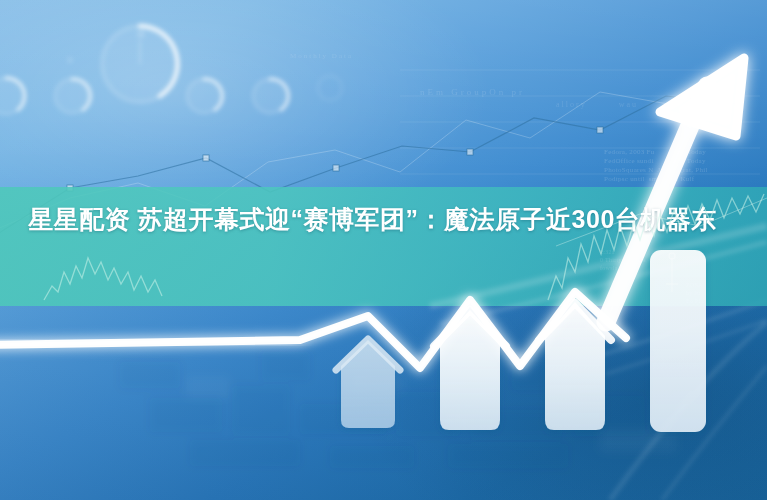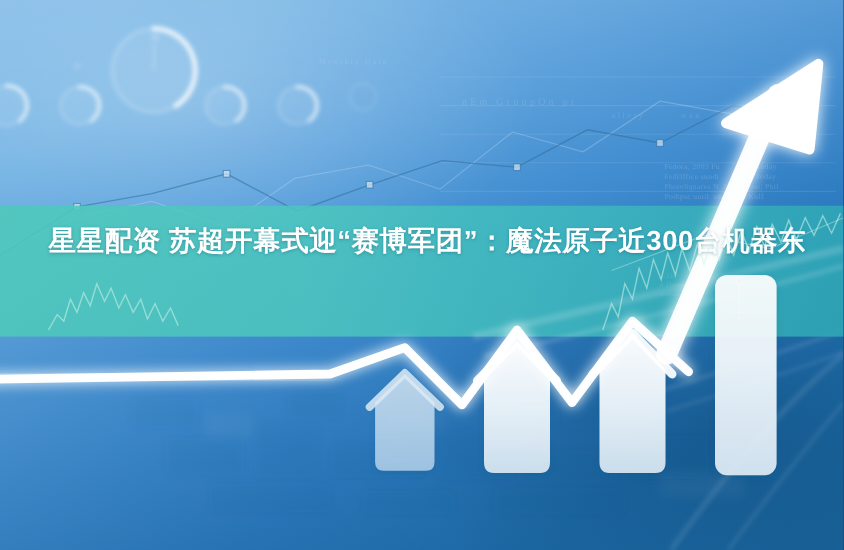--- a/index.html
+++ b/index.html
@@ -86,21 +86,21 @@
     background: linear-gradient(90deg,
         rgba(78,201,186,.88) 0%,
         rgba(76,199,190,.86) 35%,
         rgba(62,186,189,.84) 68%,
         rgba(48,170,182,.84) 100%);
   }
 
   
   .headline {
     position: absolute;
-    left: 16px;
+    left: 0;
     top: 196px;
     width: 745px;
     text-align: center;
     color: #ffffff;
     font-weight: bold;
     font-size: 25px;
     line-height: 47px;
     letter-spacing: .5px;
     text-shadow: 0 1px 3px rgba(10,70,90,.35);
   }

